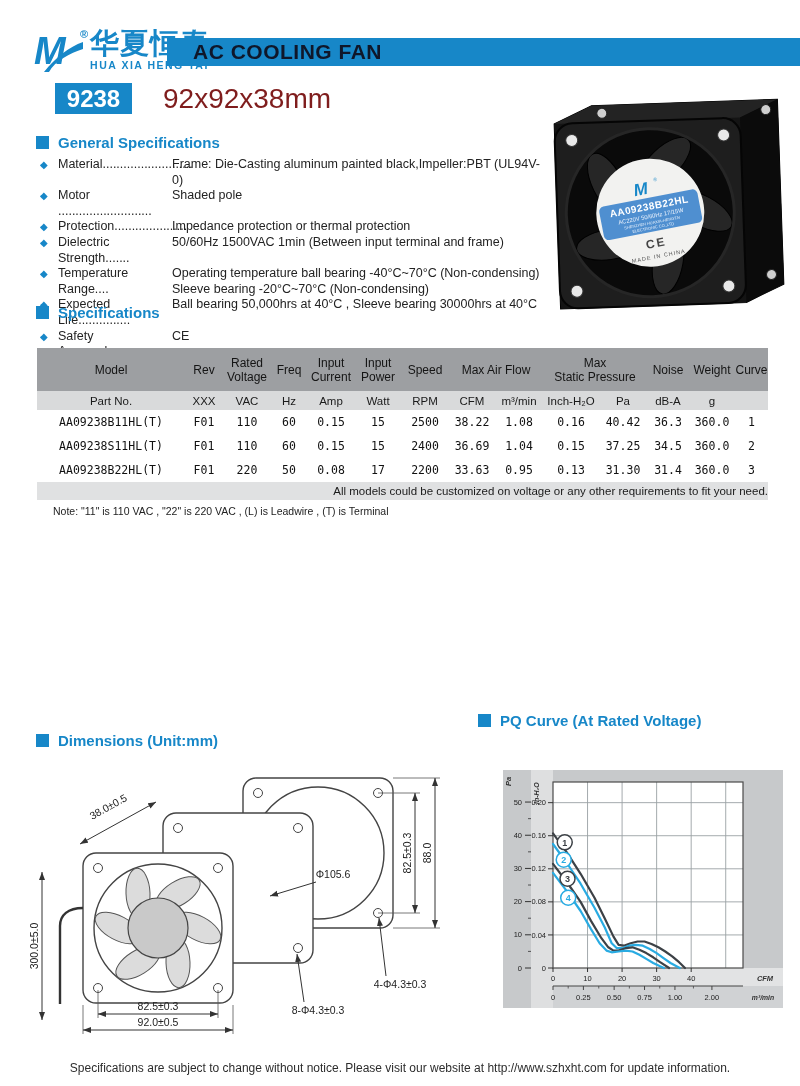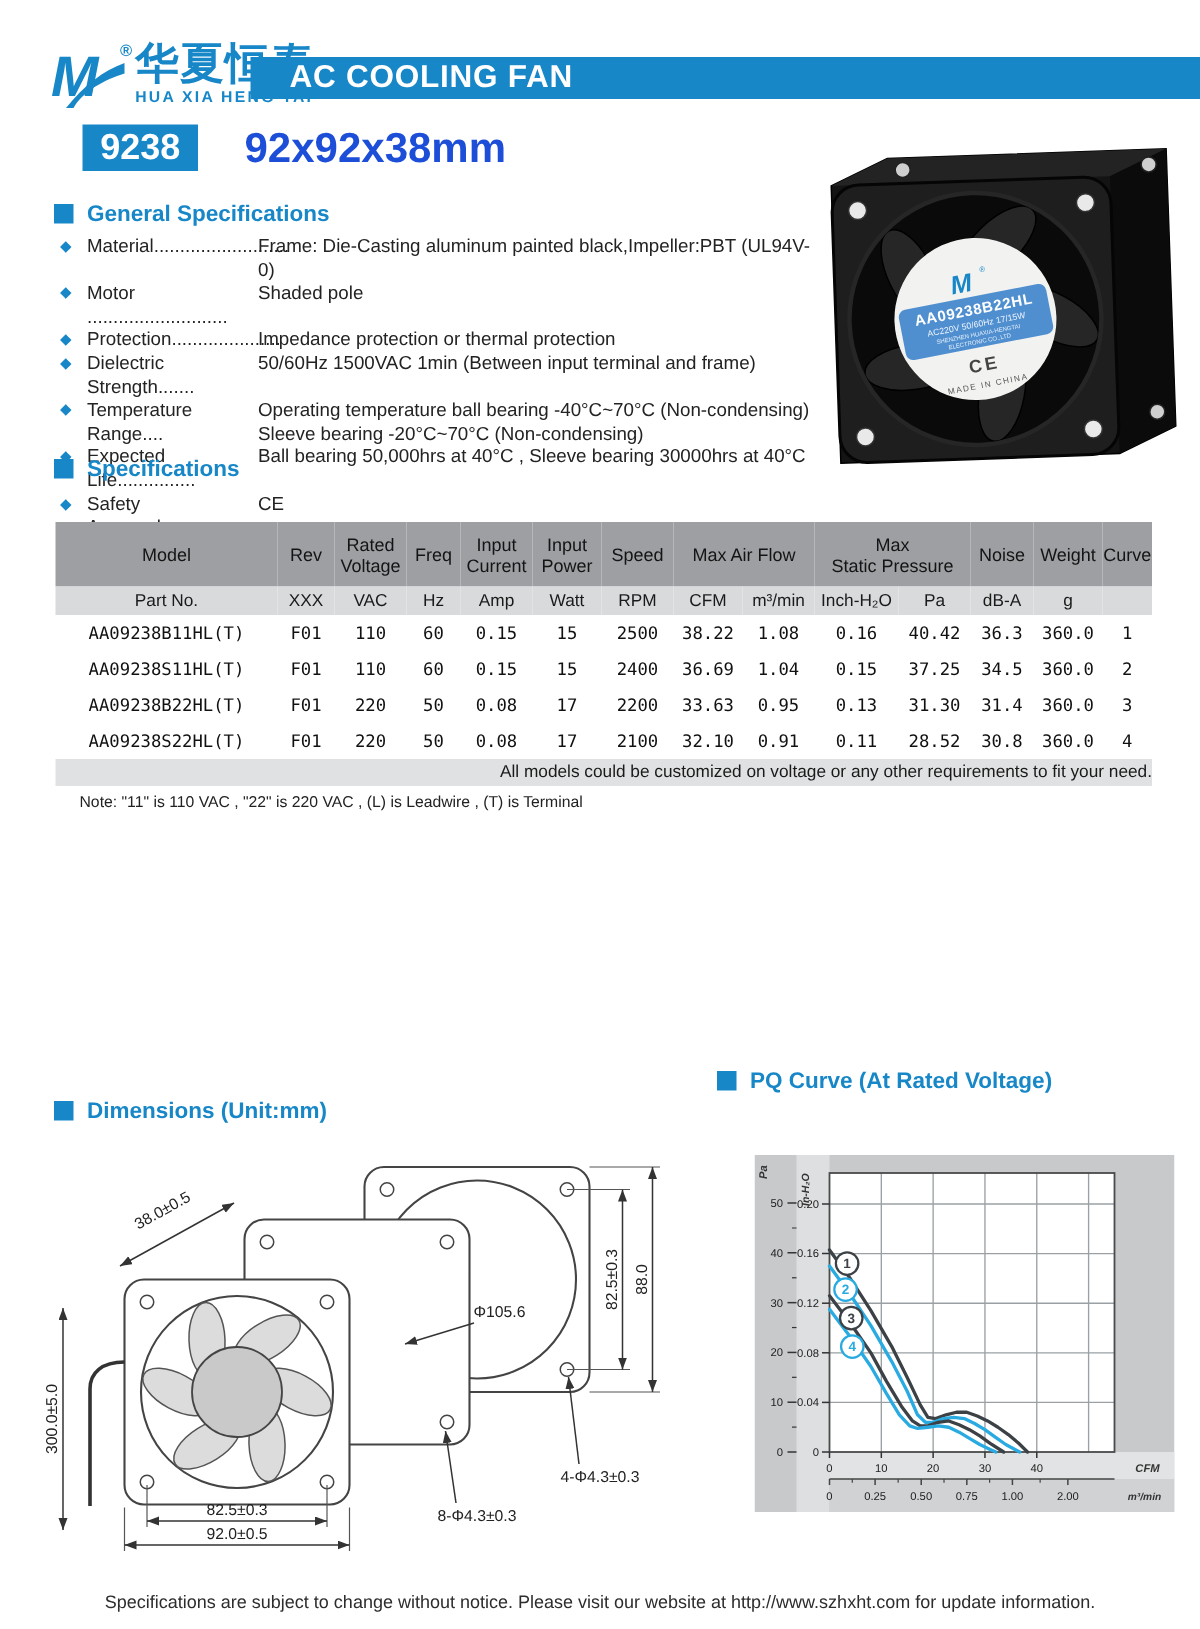--- a/index.html
+++ b/index.html
@@ -6,26 +6,26 @@
   #page{position:relative;width:800px;height:1086px;background:#fff;overflow:hidden;
         font-family:"Liberation Sans",sans-serif;color:#222;}
 
   
   .logo{position:absolute;left:34px;top:28px;display:flex;align-items:flex-start;}
   .logo-m-wrap{position:relative;width:50px;height:46px;}
   .logo-reg{font-size:11px;color:#1787c8;font-weight:bold;margin:0 2px 0 -4px;line-height:12px;}
   .logo-cn{font-size:29px;font-weight:bold;color:#1787c8;line-height:30px;letter-spacing:1px;}
   .logo-en{font-size:10.5px;font-weight:bold;color:#1787c8;letter-spacing:1.5px;margin-top:1px;}
   .banner{position:absolute;left:167px;top:38px;width:633px;height:28px;background:#1787c8;}
-  .banner span{display:block;color:#ffffff;font-weight:bold;font-size:21px;line-height:28px;
+  .banner span{display:block;color:#0f172a;font-weight:bold;font-size:21px;line-height:28px;
                padding-left:26px;letter-spacing:.5px;}
 
   .model-badge{position:absolute;left:55px;top:83px;width:77px;height:31px;background:#1787c8;
                color:#ffffff;font-size:24px;font-weight:bold;text-align:center;line-height:31px;}
-  .model-size{position:absolute;left:163px;top:83px;font-size:28px;line-height:31px;color:#1d4ed8;font-weight:bold;}
+  .model-size{position:absolute;left:163px;top:83px;font-size:28px;line-height:31px;color:#7f1d1d;}
 
   
   .sec{position:absolute;display:flex;align-items:center;}
   .sec .sq{width:13px;height:13px;background:#1787c8;margin-right:9px;flex:none;}
   .sec .t{font-size:15px;font-weight:bold;color:#1787c8;}
 
   
   #gs-list{position:absolute;left:40px;top:157px;width:500px;}
   .gs-row{display:flex;font-size:12.5px;line-height:15.6px;color:#232323;}
   .gs-bullet{width:18px;color:#1787c8;font-size:10px;flex:none;}
@@ -264,36 +264,20 @@
           <td>17</td>
           <td>2200</td>
           <td>33.63</td>
           <td>0.95</td>
           <td>0.13</td>
           <td>31.30</td>
           <td>31.4</td>
           <td>360.0</td>
           <td>3</td>
         </tr>
-        <tr>
-          <td>AA09238S22HL(T)</td>
-          <td>F01</td>
-          <td>220</td>
-          <td>50</td>
-          <td>0.08</td>
-          <td>17</td>
-          <td>2100</td>
-          <td>32.10</td>
-          <td>0.91</td>
-          <td>0.11</td>
-          <td>28.52</td>
-          <td>30.8</td>
-          <td>360.0</td>
-          <td>4</td>
-        </tr>
       </tbody>
     <tbody>
       <tr class="tbl-note1">
         <td colspan="14">All models could be customized on voltage or any other requirements to fit your need.</td>
       </tr>
       <tr class="tbl-note2">
         <td colspan="14">Note: "11" is 110 VAC , "22" is  220 VAC ,  (L) is Leadwire  , (T) is Terminal</td>
       </tr>
     </tbody>
   </table>

